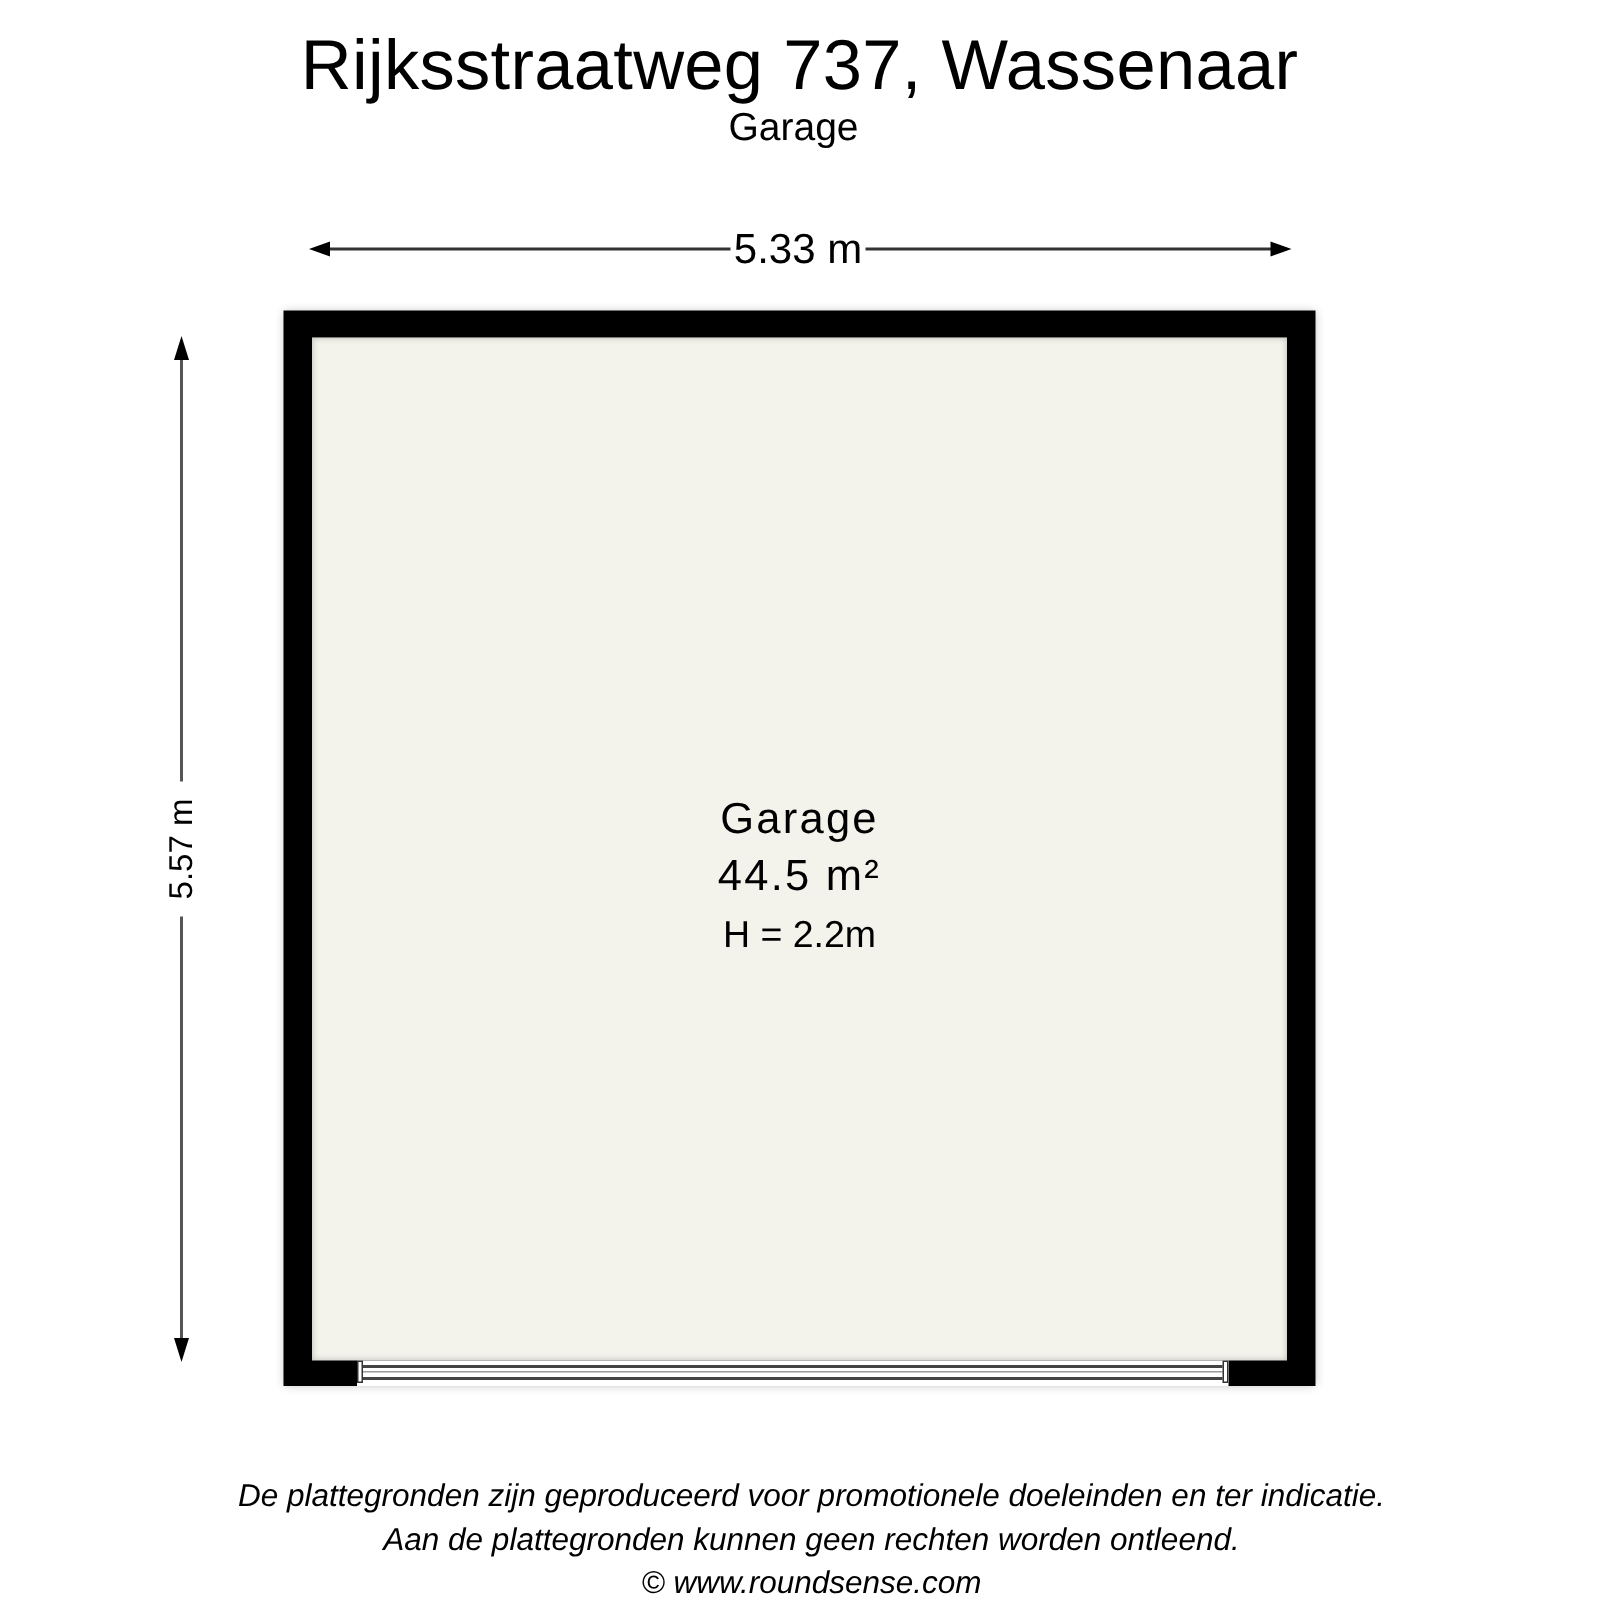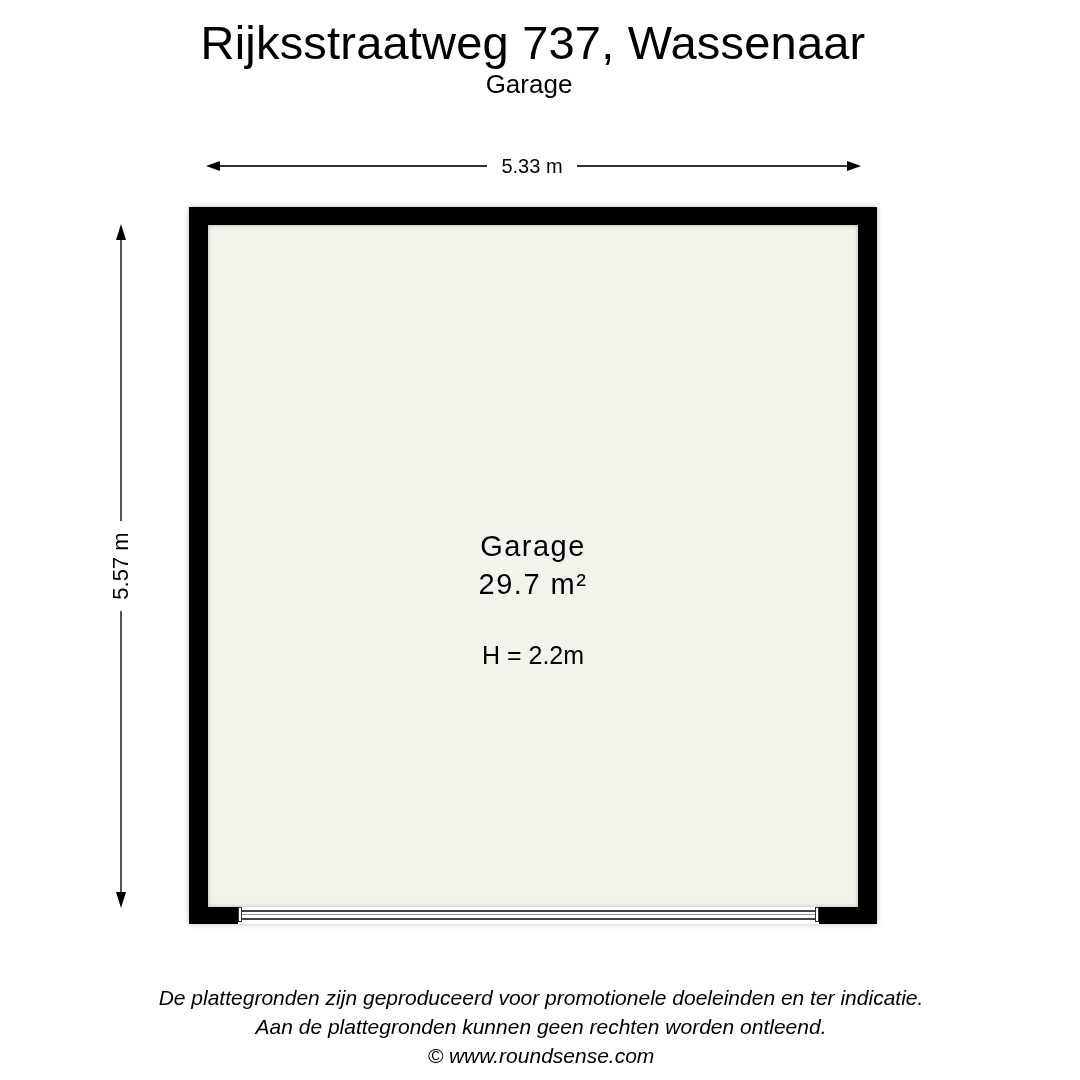--- a/index.html
+++ b/index.html
@@ -12,21 +12,21 @@
       left: 0; width: 1066px; top: 16px; text-align: center;
       font-size: 47px; line-height: 54px; letter-spacing: 0.2px;
     }
     .subtitle {
       left: 0; width: 1058px; top: 68px; text-align: center;
       font-size: 26px; line-height: 32px;
     }
     .dim-h-line { left: 210px; width: 648px; top: 165px; height: 2px; background: #333; }
     .dim-h-label {
       left: 487px; width: 90px; top: 151px; height: 30px; background: #fff;
-      text-align: center; font-size: 20px; line-height: 30px;
+      text-align: center; font-size: 28px; line-height: 30px;
     }
     .arrow-left { left: 206px; top: 161px; width: 0; height: 0;
       border-top: 5px solid transparent; border-bottom: 5px solid transparent; border-right: 14px solid #000; }
     .arrow-right { left: 847px; top: 161px; width: 0; height: 0;
       border-top: 5px solid transparent; border-bottom: 5px solid transparent; border-left: 14px solid #000; }
 
     .dim-v-line { left: 120px; top: 228px; width: 2px; height: 676px; background: #555; }
     .arrow-up { left: 116px; top: 224px; width: 0; height: 0;
       border-left: 5px solid transparent; border-right: 5px solid transparent; border-bottom: 16px solid #000; }
     .arrow-down { left: 116px; top: 892px; width: 0; height: 0;
@@ -59,21 +59,21 @@
     .room-label {
       left: 433px; width: 200px; top: 528px; text-align: center;
       font-size: 29px; line-height: 36px; letter-spacing: 1.5px;
     }
     .room-area {
       left: 433px; width: 200px; top: 566px; text-align: center;
       font-size: 29px; line-height: 36px; letter-spacing: 1.5px;
     }
     .room-height {
       left: 433px; width: 200px; top: 607px; text-align: center;
-      font-size: 25px; line-height: 32px; margin-top: 32px;
+      font-size: 25px; line-height: 32px;
     }
 
     .disclaimer {
       left: 0; width: 1082px; text-align: center; font-style: italic;
       font-size: 21px; line-height: 28px;
     }
     .d1 { top: 984px; }
     .d2 { top: 1013px; }
     .d3 { top: 1042px; }
   </style>
@@ -95,18 +95,18 @@
 
 <div class="abs wall"></div>
 <div class="abs floor"></div>
 <div class="abs door-gap"></div>
 <div class="abs door-line"></div>
 <div class="abs door-mid"></div>
 <div class="abs door-stop-l"></div>
 <div class="abs door-stop-r"></div>
 
 <div class="abs room-label">Garage</div>
-<div class="abs room-area">29.7 m²</div>
+<div class="abs room-area">44.5 m²</div>
 <div class="abs room-height">H = 2.2m</div>
 
 <div class="abs disclaimer d1">De plattegronden zijn geproduceerd voor promotionele doeleinden en ter indicatie.</div>
 <div class="abs disclaimer d2">Aan de plattegronden kunnen geen rechten worden ontleend.</div>
 <div class="abs disclaimer d3">© www.roundsense.com</div>
 
 </body></html>

